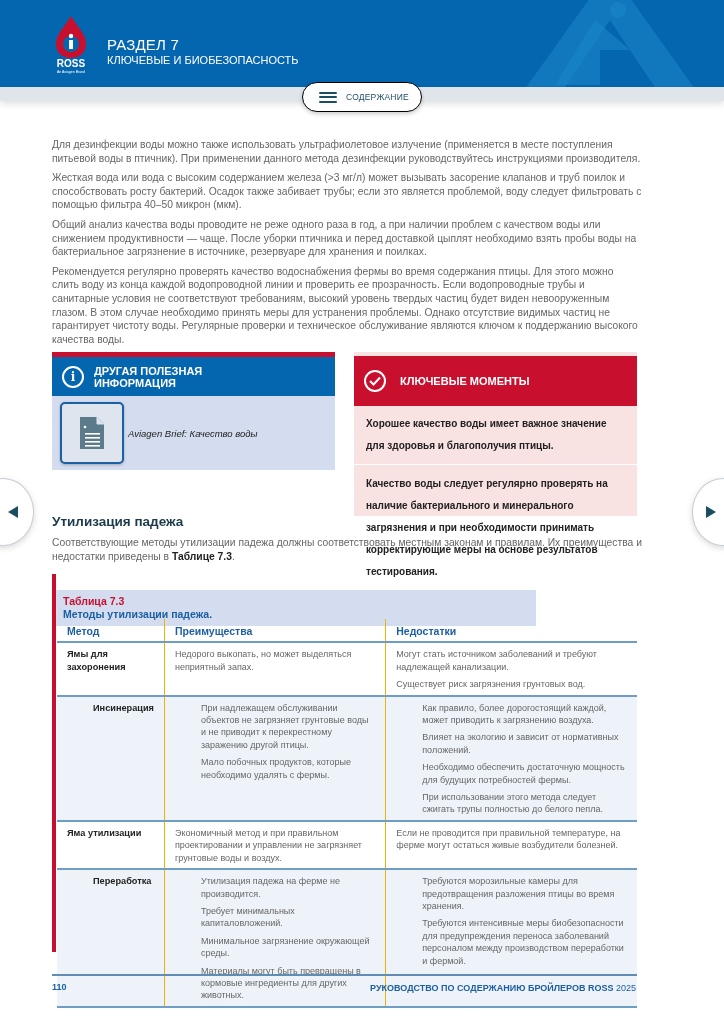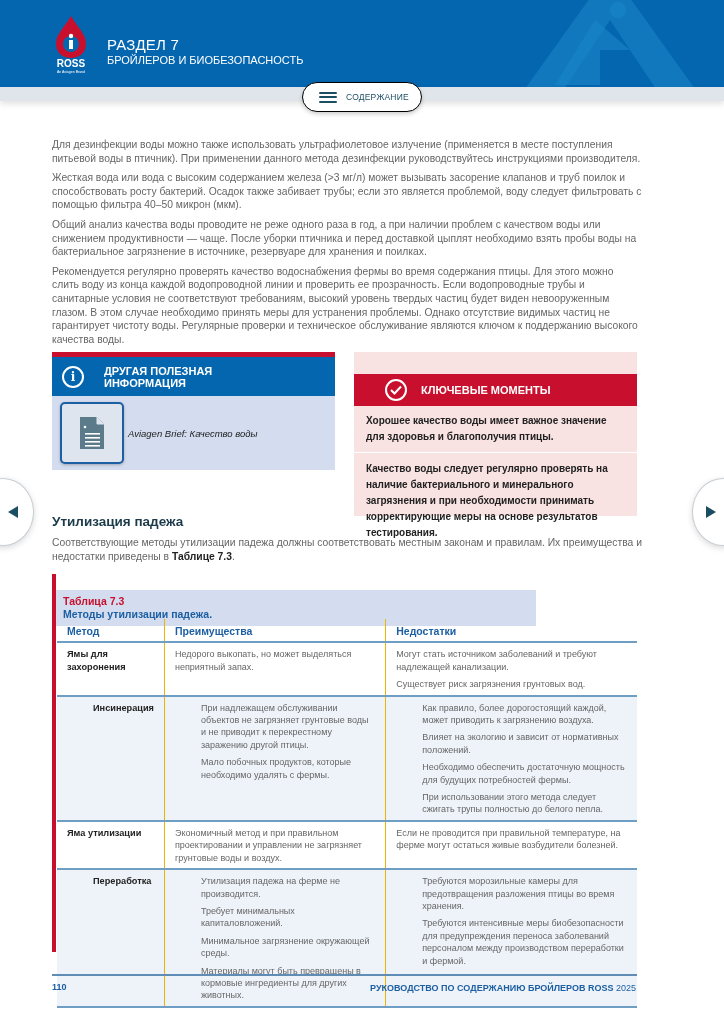--- a/index.html
+++ b/index.html
@@ -17,29 +17,29 @@
   .toc-btn .burger span { display:block; height:2px; background:#1c4e63; border-radius:1px; }
   .toc-btn .label { margin-left:9px; font-size:8.5px; color:#1c4e63; font-weight:normal; letter-spacing:0.2px; }
 
   .body-text { position:absolute; left:52px; width:590px; font-size:10.3px; line-height:13.6px; color:#666; }
   .body-text p { margin:0 0 6px 0; }
 
   .info-box { position:absolute; left:52px; top:352px; width:283px; height:118px; background:#d3ddef; }
   .info-box .top-stripe { height:5px; background:#c8102e; }
   .info-box .head { height:39px; background:#0566b0; display:flex; align-items:center; }
   .info-box .head .icon { margin-left:10px; width:18px; height:18px; border:2px solid #fff; border-radius:50%; color:#fff; font-size:12px; font-weight:bold; display:flex; align-items:center; justify-content:center; font-family:"DejaVu Serif", serif; }
-  .info-box .head .title { margin-left:20px; color:#fff; font-weight:bold; font-size:11px; line-height:12px; }
+  .info-box .head .title { margin-left:10px; color:#fff; font-weight:bold; font-size:11px; line-height:12px; }
   .info-box .doc { position:absolute; left:8px; top:50px; width:60px; height:58px; border:2px solid #1c5fa3; border-radius:5px; background:#dfe5ef; box-shadow:0 1px 3px rgba(0,0,0,0.25); display:flex; align-items:center; justify-content:center; cursor:pointer; }
   .info-box .doc-label { position:absolute; left:76px; top:76px; font-size:9.5px; font-style:italic; color:#222; }
 
   .key-box { position:absolute; left:354px; top:352px; width:283px; height:164px; background:#f8e2e2; }
-  .key-box .head { height:32px; background:#c8102e; display:flex; align-items:center; margin-top:22px;padding-left:21px; }
+  .key-box .head { height:50px; background:#c8102e; display:flex; align-items:center; margin-top:4px; }
   .key-box .head .icon { margin-left:10px; width:18px; height:18px; border:2px solid #fff; border-radius:50%; display:flex; align-items:center; justify-content:center; }
   .key-box .head .title { margin-left:14px; color:#fff; font-weight:bold; font-size:11px; }
-  .key-box .item { padding:7px 12px 6px 12px; font-size:10px; line-height:16px; color:#222; font-weight:bold; }
+  .key-box .item { padding:7px 12px 6px 12px; font-size:10px; line-height:22px; color:#222; font-weight:bold; }
   .key-box .divider { height:1px; background:#ffffff; margin:1px 0; }
 
   .nav-arrow { position:absolute; top:478px; width:60px; height:66px; border-radius:50%; background:#fff; border:1px solid #c7ced3; box-shadow:0 2px 6px rgba(0,0,0,0.15); display:flex; align-items:center; cursor:pointer; }
   .nav-left { left:-28px; justify-content:flex-end; padding-right:0; }
   .nav-right { left:692px; justify-content:flex-start; }
 
   .h2 { position:absolute; left:52px; top:514px; font-size:13.5px; font-weight:bold; color:#1c3b4a; }
 
   .table-wrap { position:absolute; left:52px; top:574px; width:585px; height:378px; }
   .table-wrap .redbar { position:absolute; left:0; top:0; width:4px; height:378px; background:#c8102e; }
@@ -73,21 +73,21 @@
     <svg width="42" height="60" viewBox="0 0 42 60">
       <path d="M21 2 C14 14 6 20 6 30 C6 39 13 44 21 44 C29 44 36 39 36 30 C36 20 28 14 21 2 Z" fill="#c8102e"></path>
       <circle cx="21" cy="30" r="8" fill="#0566b0"></circle>
       <rect x="19" y="26" width="4" height="9" fill="#fff"></rect>
       <circle cx="21" cy="22" r="2.2" fill="#fff"></circle>
       <text x="21" y="53" text-anchor="middle" font-family="Liberation Sans, sans-serif" font-weight="bold" font-size="10" fill="#fff">ROSS</text>
       <text x="21" y="59" text-anchor="middle" font-family="Liberation Sans, sans-serif" font-size="3.5" fill="#fff">An Aviagen Brand</text>
     </svg>
   </div>
   <div class="section-label">РАЗДЕЛ 7</div>
-  <div class="section-title">БРОЙЛЕРОВ И БИОБЕЗОПАСНОСТЬ</div>
+  <div class="section-title">КЛЮЧЕВЫЕ И БИОБЕЗОПАСНОСТЬ</div>
 </div>
 <div class="subbar"></div>
 <div class="toc-btn">
   <div class="burger">
       <span></span>
       <span></span>
       <span></span>
     </div>
   <span class="label">СОДЕРЖАНИЕ</span>
 </div>

